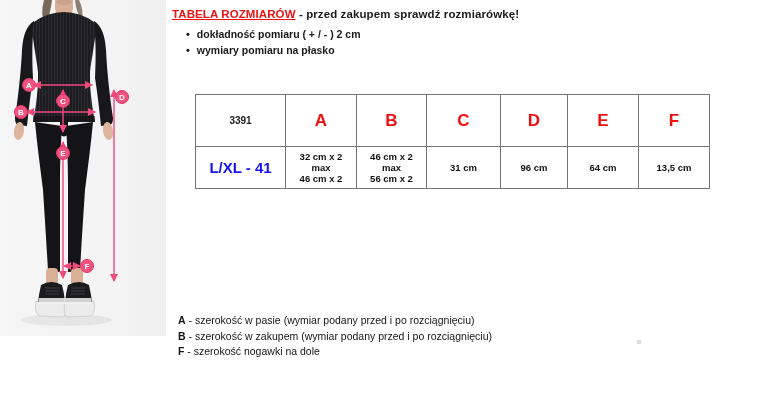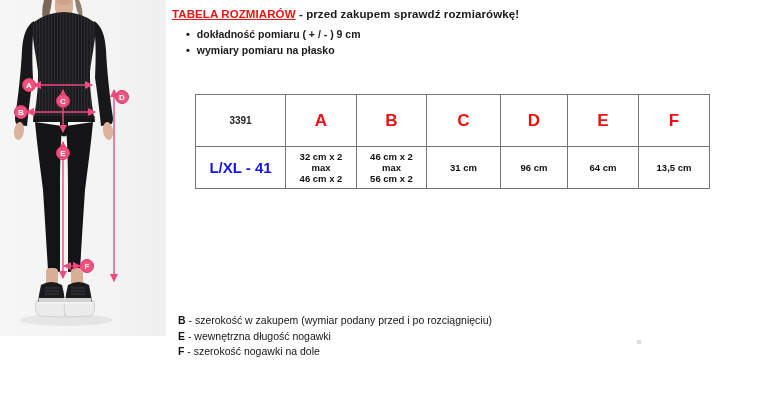--- a/index.html
+++ b/index.html
@@ -145,21 +145,21 @@
         <text x="87" y="268.8" fill="#ffffff">F</text>
       </g>
     </g>
   </svg>
 </div>
 
 <div class="title">
   <span class="hl">TABELA ROZMIARÓW</span><span> - przed zakupem sprawdź rozmiarówkę!</span>
 </div>
 <ul class="bullets">
-  <li>dokładność pomiaru ( + / - ) 9 cm</li>
+  <li>dokładność pomiaru ( + / - ) 2 cm</li>
   <li>wymiary pomiaru na płasko</li>
 </ul>
 
 <table class="size">
   <colgroup>
     <col style="width:90px">
       <col style="width:71px">
       <col style="width:70px">
     <col style="width:74px">
       <col style="width:67px">
@@ -186,18 +186,18 @@
 56 cm x 2</td>
     <td class="val">31 cm</td>
     <td class="val">96 cm</td>
     <td class="val">64 cm</td>
     <td class="val">13,5 cm</td>
   </tr>
 </tbody>
   </table>
 
 <div class="legend">
+  <div class="row"><span class="k">A</span> <span>- szerokość w pasie (wymiar podany przed i po rozciągnięciu)</span></div>
   <div class="row"><span class="k">B</span> <span>- szerokość w zakupem (wymiar podany przed i po rozciągnięciu)</span></div>
-  <div class="row"><span class="k">E</span> <span>- wewnętrzna długość nogawki</span></div>
   <div class="row"><span class="k">F</span> <span>- szerokość nogawki na dole</span></div>
 </div>
 
 <div class="artifact-dot"></div>
 
 </body></html>

